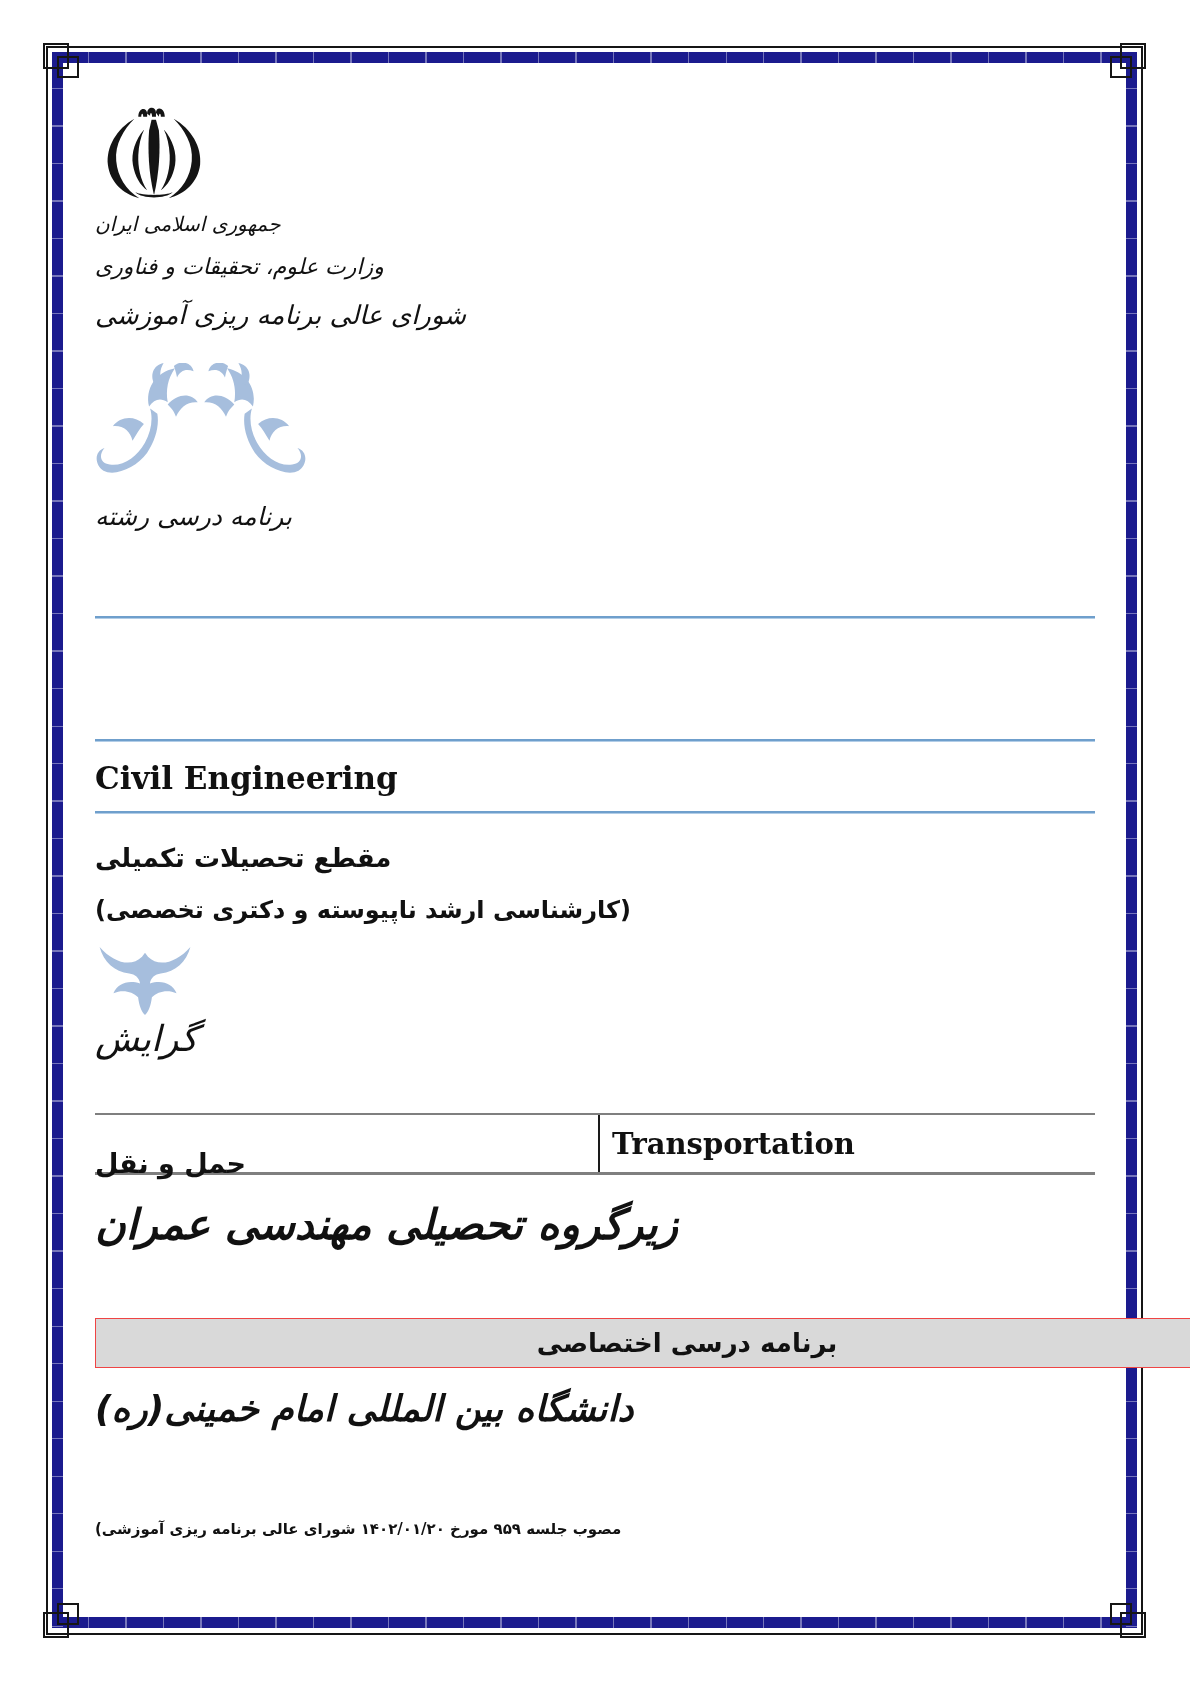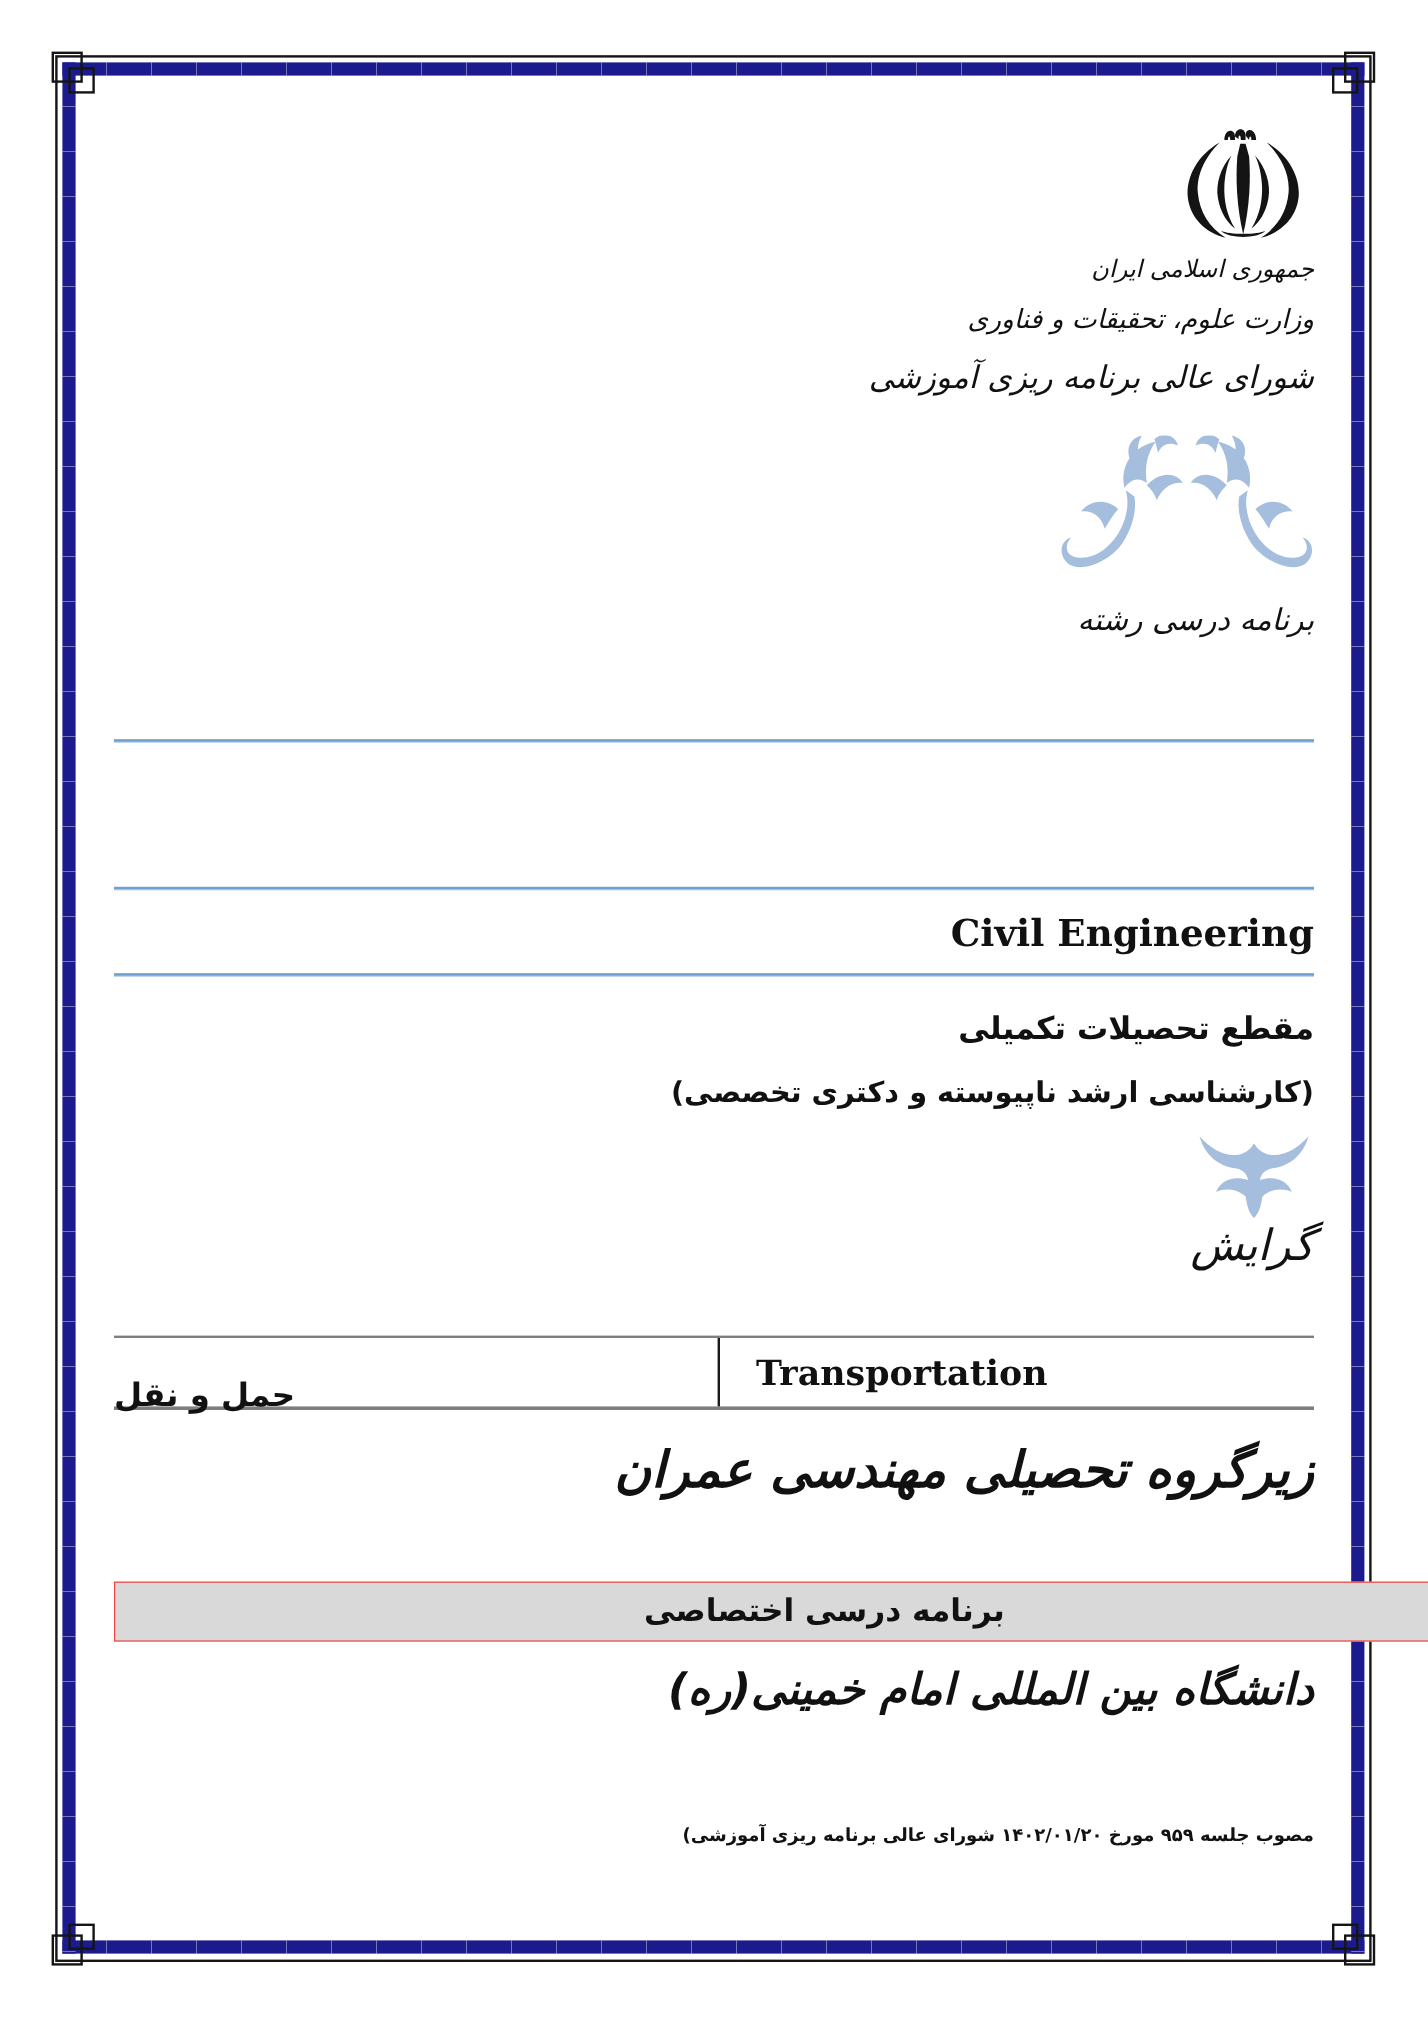--- a/index.html
+++ b/index.html
@@ -36,21 +36,21 @@
     border:2px solid #151515;background:transparent;
   }
   
   .tl1{left:43px;top:43px;} .tl2{left:57px;top:56px;width:18px;height:18px;}
   .tr1{right:44px;top:43px;} .tr2{right:58px;top:56px;width:18px;height:18px;}
   .bl1{left:43px;bottom:45px;} .bl2{left:57px;bottom:58px;width:18px;height:18px;}
   .br1{right:44px;bottom:45px;} .br2{right:58px;bottom:58px;width:18px;height:18px;}
 
   
   .content{position:absolute;left:95px;top:0;width:1000px;height:100%;}
-  .abs{position:absolute;left:0;width:100%;text-align:right;}
+  .abs{position:absolute;left:0;width:100%;text-align:left;}
 
   .emblem{top:104px;}
   .emblem svg{display:inline-block;}
 
   .fa{direction:rtl;unicode-bidi:isolate;}
   .callig{font-style:italic;letter-spacing:0.5px;}
 
   .hdr-line1{top:212px;font-size:20px;}
   .hdr-line2{top:254px;font-size:22px;}
   .hdr-line3{top:300px;font-size:26px;}
@@ -84,21 +84,21 @@
   .orient-divider{position:absolute;left:503px;top:0;bottom:0;width:2px;background:#1a1a1a;}
   .cell-fa{
     position:absolute;right:497px;left:0;top:0;bottom:0;
     display:flex;align-items:center;justify-content:flex-end;
     padding-right:6px;box-sizing:border-box;
     font-size:27px;font-weight:bold;direction:rtl;margin-top:40px;
   }
   .cell-en{
     position:absolute;left:505px;right:0;top:0;bottom:0;
     display:flex;align-items:center;justify-content:flex-start;
-    padding-left:30px;box-sizing:border-box;
+    padding-left:12px;box-sizing:border-box;
     font-size:29px;font-weight:bold;
     font-family:"DejaVu Serif","Liberation Serif",serif;
   }
 
   .subgroup{top:1200px;font-size:42px;font-weight:bold;}
 
   .banner{
     position:absolute;top:1318px;left:0;width:1184px;height:50px;
     background:var(--banner-bg,#d9d9d9);
     border:1px solid #ef4444;box-sizing:border-box;

